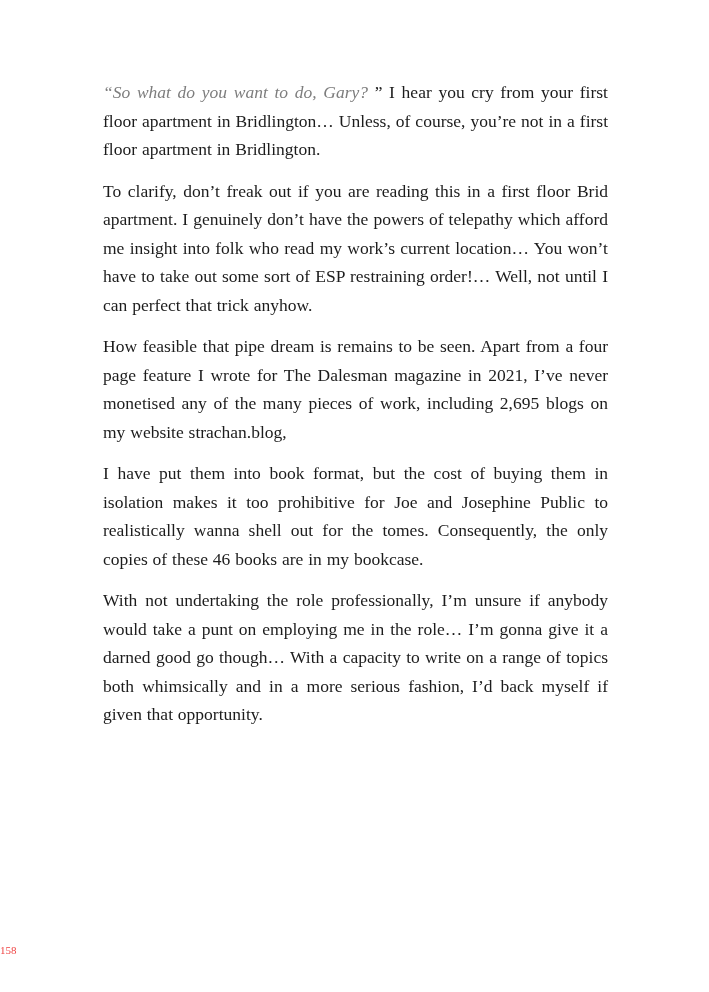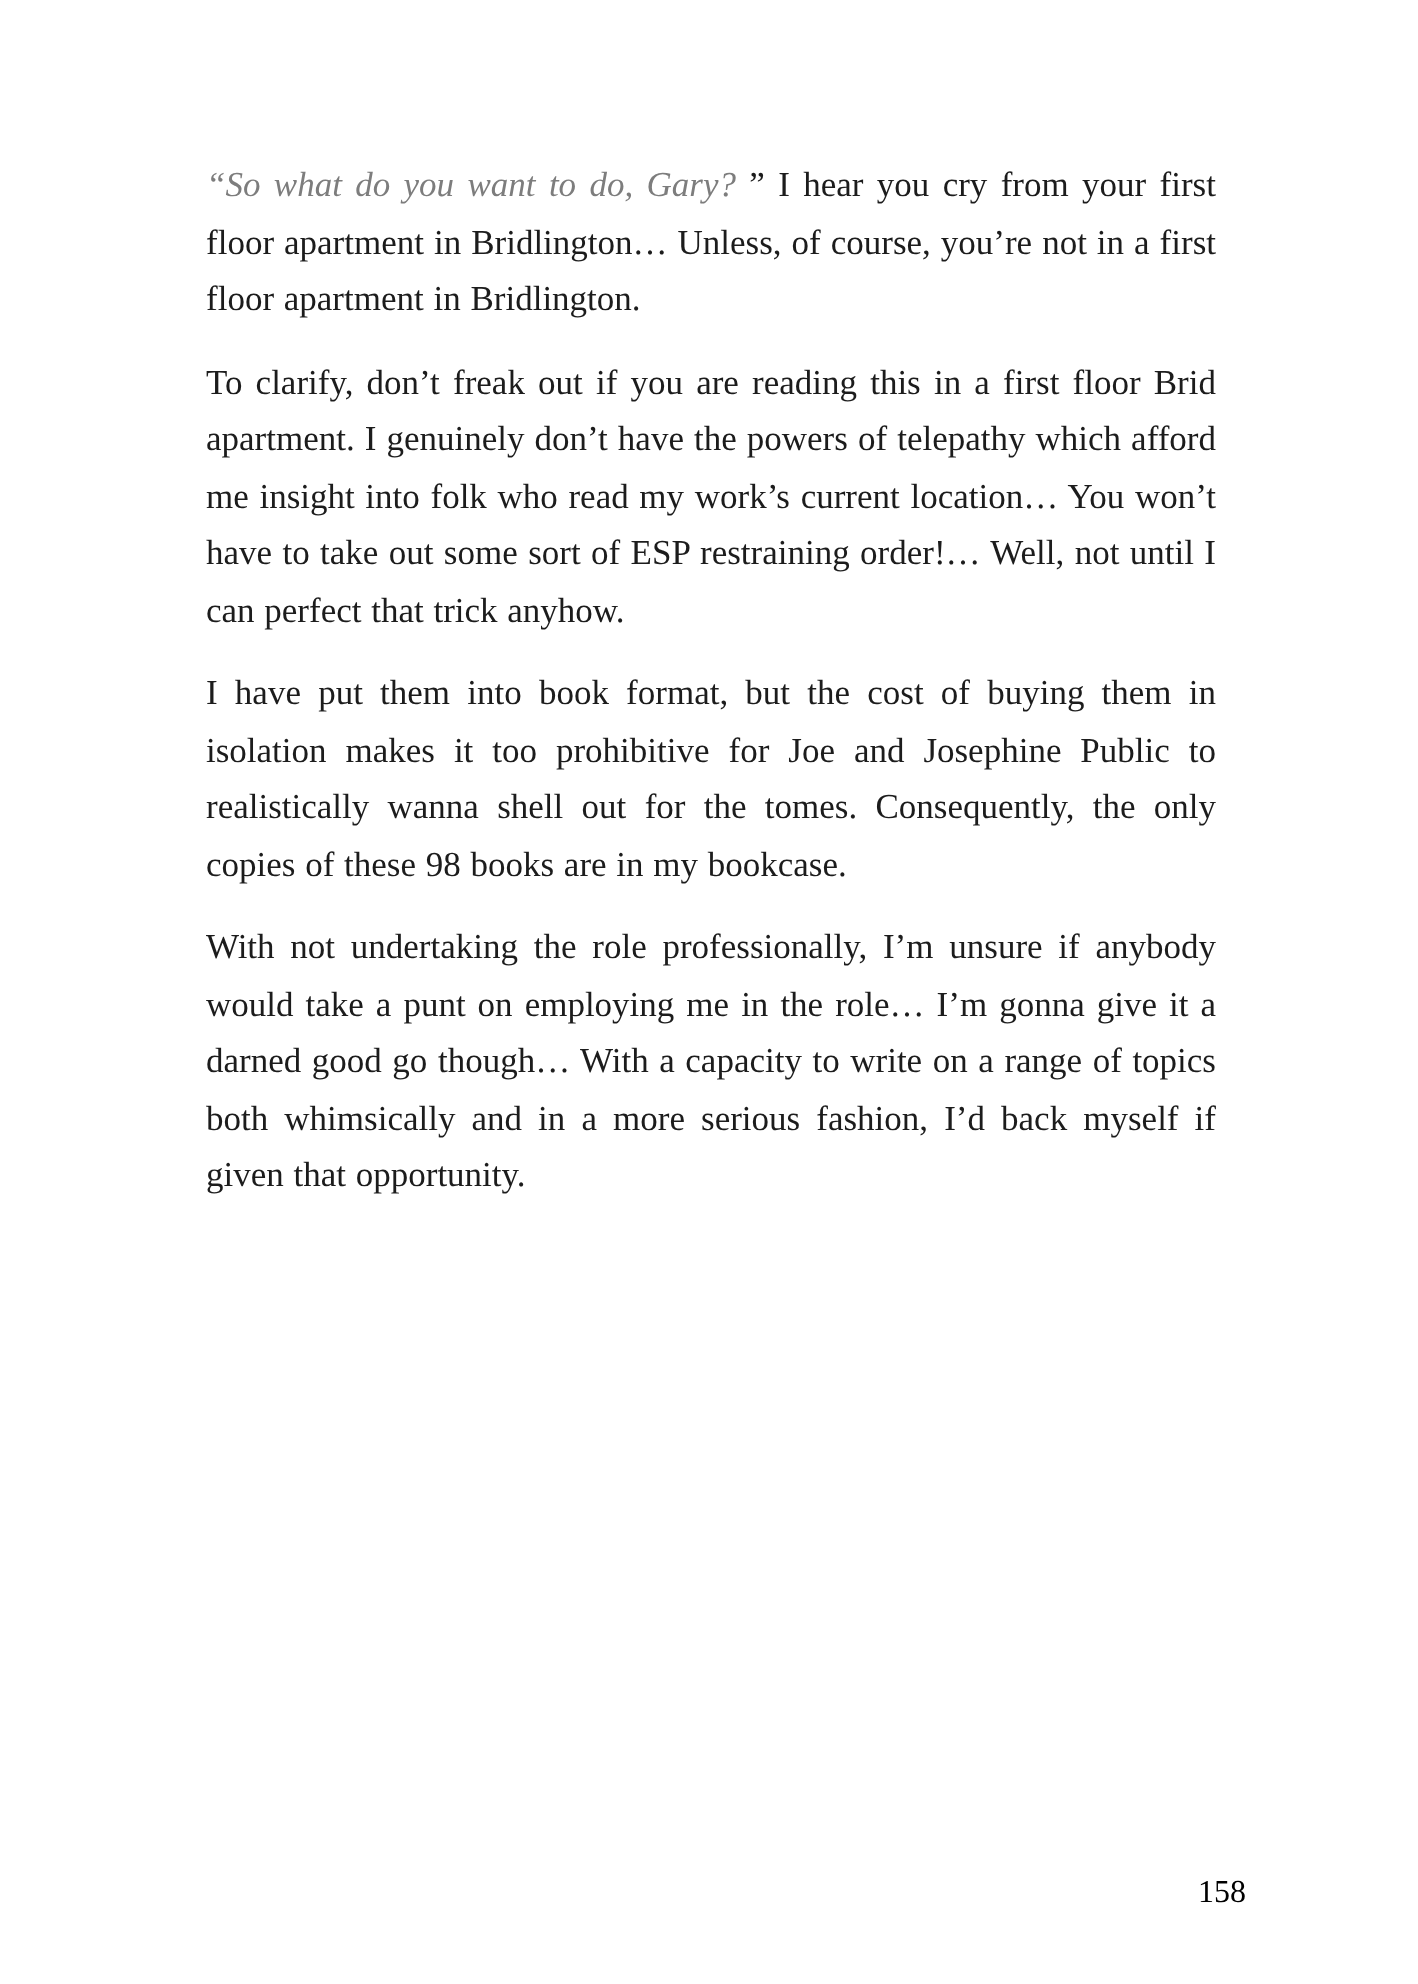--- a/index.html
+++ b/index.html
@@ -33,38 +33,39 @@
   }
   .italic-lead {
     font-style: italic;
     color: #7d7d7d;
   }
   .page-number {
     position: absolute;
     bottom: 36px;
     left: 0;
     width: 100%;
-    text-align: right;
-    font-size: 16px;
-    color: #000000;
+    text-align: left;
+    font-size: 11px;
+    color: #ef4444;
     font-family: "Liberation Serif", serif;
   }
 </style>
 </head>
 <body>
 
 <div class="page">
   <div class="content">
 
     <p class="para"><span class="italic-lead">“So what do you want to do, Gary? </span><span>” I hear you cry from your first floor apartment in Bridlington… Unless, of course, you’re not in a first floor apartment in Bridlington.</span></p>
 
     <p class="para">To clarify, don’t freak out if you are reading this in a first floor Brid apartment. I genuinely don’t have the powers of telepathy which afford me insight into folk who read my work’s current location… You won’t have to take out some sort of ESP restraining order!… Well, not until I can perfect that trick anyhow.</p>
 
 
+    <p class="para">How feasible that pipe dream is remains to be seen. Apart from a four page feature I wrote for The Dalesman magazine in 2021, I’ve never monetised any of the many pieces of work, including 2,695 blogs on my website strachan.blog,</p>
 
-    <p class="para">I have put them into book format, but the cost of buying them in isolation makes it too prohibitive for Joe and Josephine Public to realistically wanna shell out for the tomes. Consequently, the only copies of these 98 books are in my bookcase.</p>
+    <p class="para">I have put them into book format, but the cost of buying them in isolation makes it too prohibitive for Joe and Josephine Public to realistically wanna shell out for the tomes. Consequently, the only copies of these 46 books are in my bookcase.</p>
 
     <p class="para">With not undertaking the role professionally, I’m unsure if anybody would take a punt on employing me in the role… I’m gonna give it a darned good go though… With a capacity to write on a range of topics both whimsically and in a more serious fashion, I’d back myself if given that opportunity.</p>
 
   </div>
 
   <div class="page-number">158</div>
 </div>
 
 </body></html>

